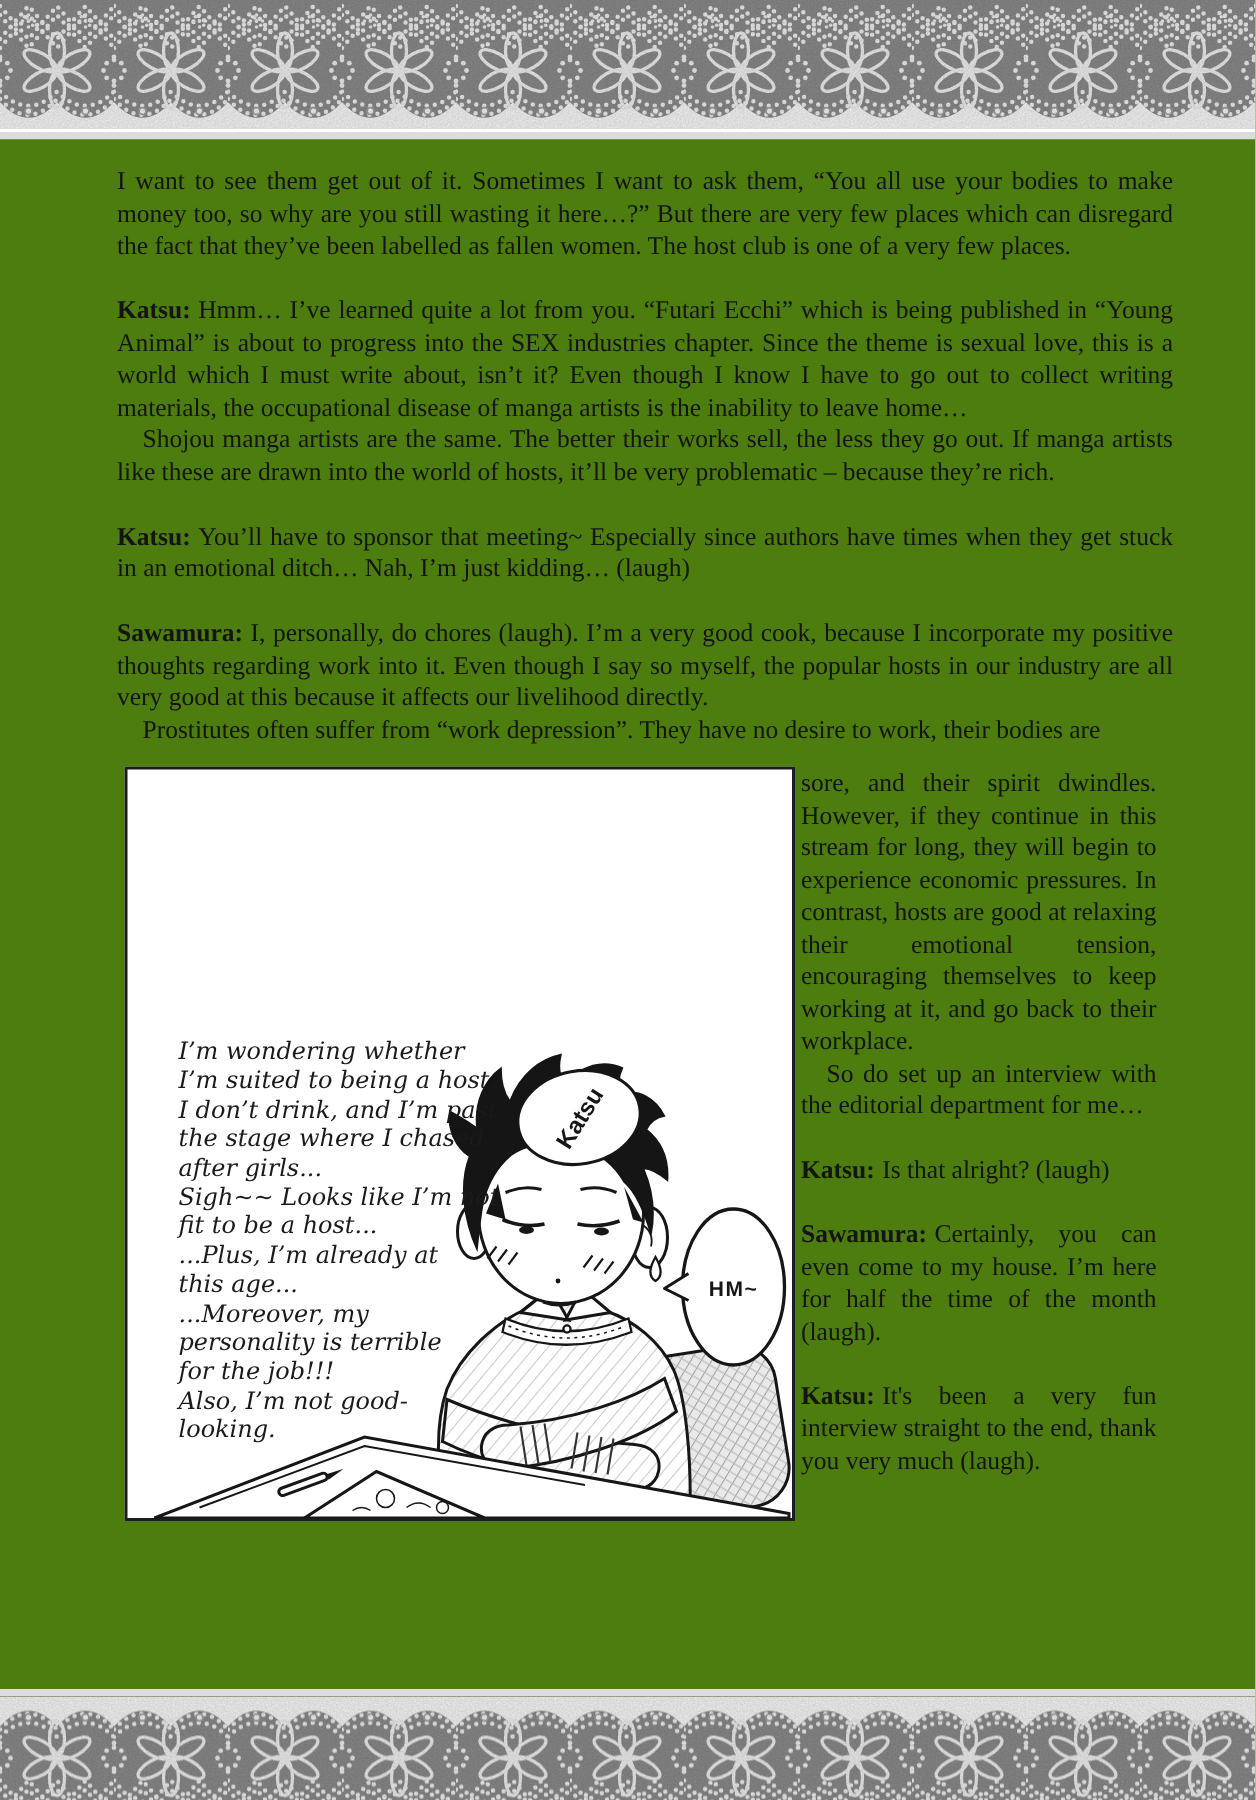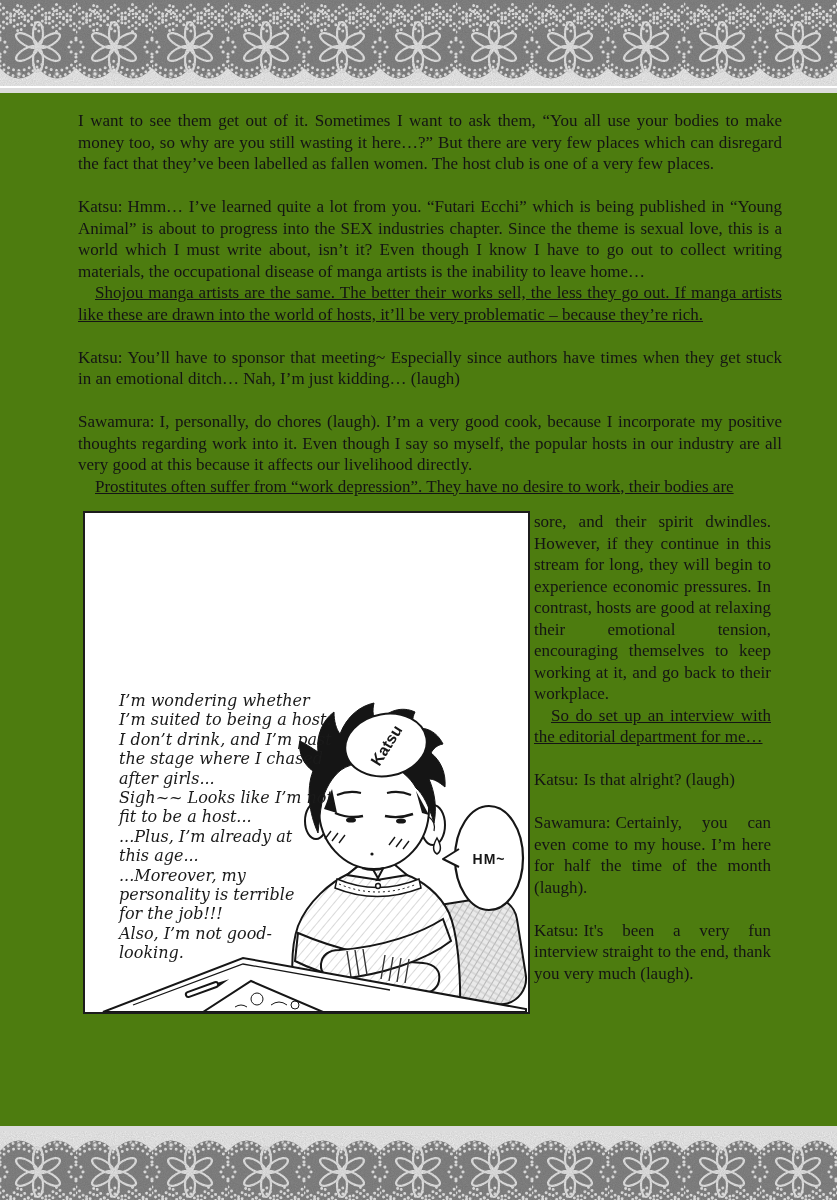--- a/index.html
+++ b/index.html
@@ -5,22 +5,22 @@
   html,body{margin:0;padding:0;background:#ffffff;}
   .page{position:relative;width:837px;height:1200px;background:#4d7c0f;overflow:hidden;
         font-family:"Liberation Serif",serif;color:#141414;}
   .lace{position:absolute;left:0;display:block;}
   .lace-top{top:0;}
   .lace-bottom{bottom:0;}
   .content{position:absolute;left:78px;top:110px;width:704px;font-size:17px;line-height:21.5px;
            text-align:justify;}
   .content p{margin:0 0 21.5px 0;}
   .content p.tight{margin-bottom:0;}
-  .indent{text-indent:17px;text-decoration:underline;}
-  .spk{font-weight:normal;}
+  .indent{text-indent:17px;}
+  .spk{font-weight:bold;}
   .spk:not(:empty){margin-right:5px;}
   .columns{display:flex;margin-top:14px;}
   .panel{flex:none;position:relative;width:443px;height:499px;border:2px solid #1c1c1c;margin-left:5px;
          background:#fff;}
   .rcol{width:237px;margin-left:4px;}
   .quote{position:absolute;left:38px;top:16px;width:400px;
          font:italic 21px/31px "DejaVu Serif",serif;white-space:pre-line;color:#1a1a1a;}
   .musings{position:absolute;left:34px;top:178px;width:234px;
          font:italic 16px/19.4px "DejaVu Serif",serif;white-space:pre-line;color:#1a1a1a;}
   .figure{position:absolute;left:0;top:0;width:443px;height:499px;}

